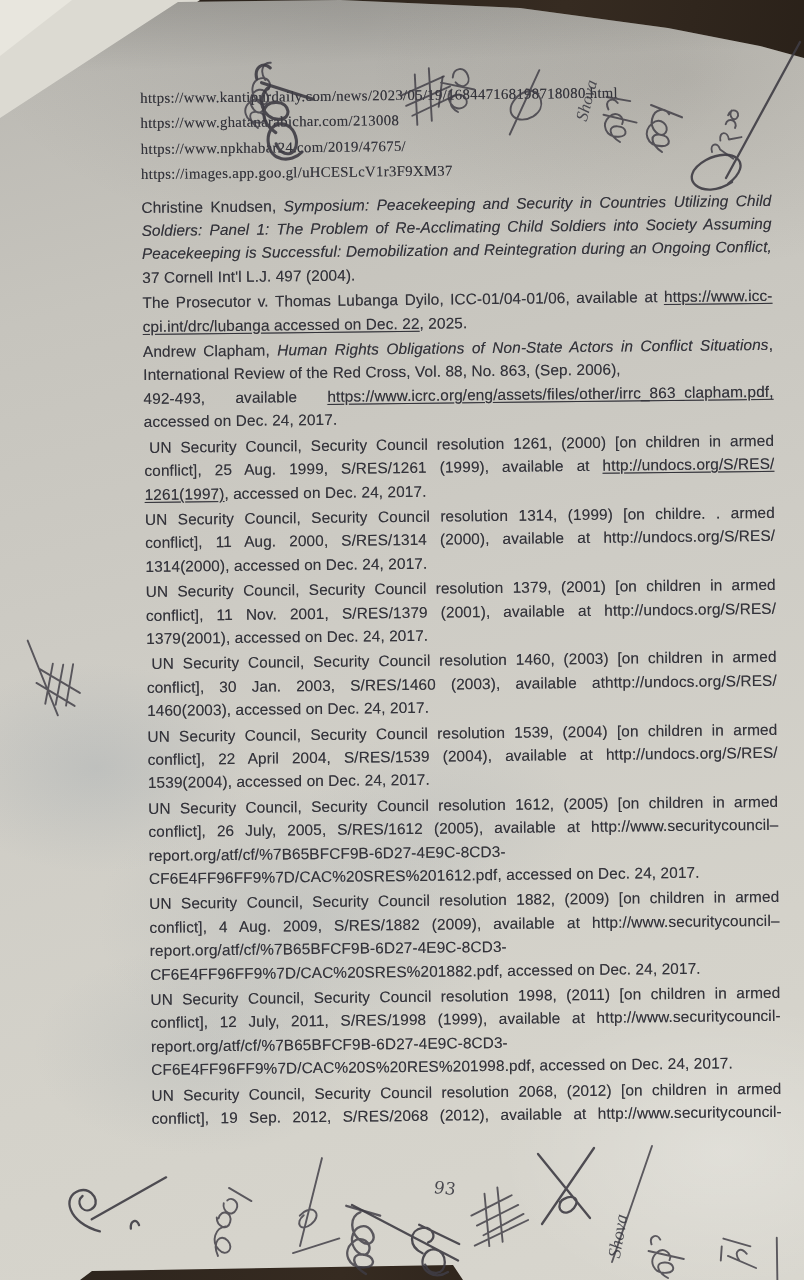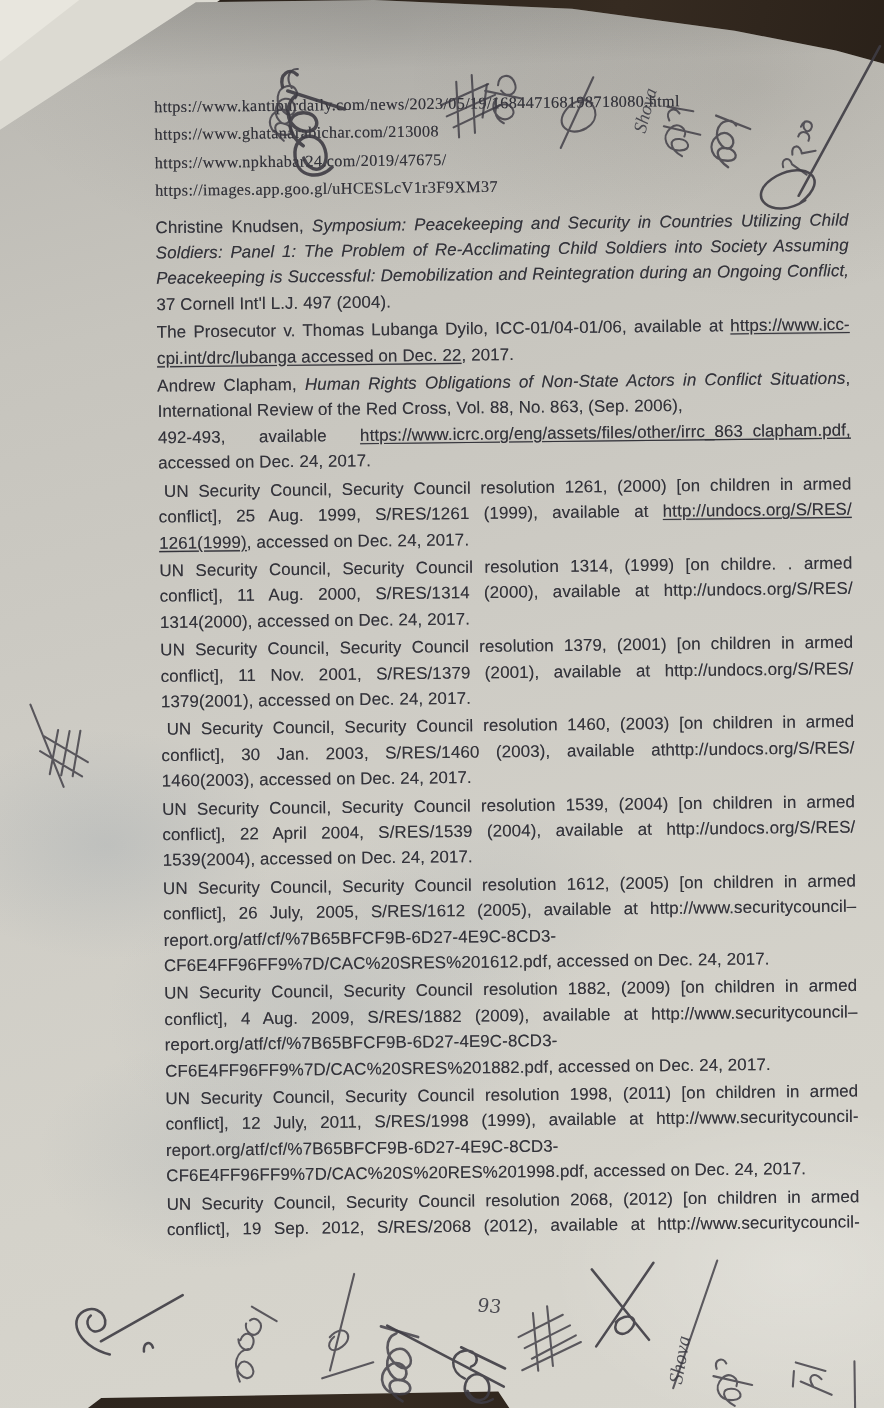--- a/index.html
+++ b/index.html
@@ -66,32 +66,32 @@
         </div>
       <div class="cites" id="citation-list">
           <div class="para">
             <div class="cl j"><span>Christine Knudsen, </span><span class="seg-i">Symposium: Peacekeeping and Security in Countries Utilizing Child</span></div>
             <div class="cl j"><span class="seg-i">Soldiers: Panel 1: The Problem of Re-Acclimating Child Soldiers into Society Assuming</span></div>
             <div class="cl j"><span class="seg-i">Peacekeeping is Successful: Demobilization and Reintegration during an Ongoing Conflict,</span></div>
             <div class="cl"><span>37 Cornell Int'l L.J. 497 (2004).</span></div>
           </div>
           <div class="para">
             <div class="cl j"><span>The Prosecutor v. Thomas Lubanga Dyilo, ICC-01/04-01/06, available at </span><span class="seg-u">https://www.icc-</span></div>
-            <div class="cl"><span class="seg-u">cpi.int/drc/lubanga accessed on Dec. 22</span><span>, 2017.</span></div>
+            <div class="cl"><span class="seg-u">cpi.int/drc/lubanga accessed on Dec. 22</span><span>, 2025.</span></div>
           </div>
           <div class="para">
             <div class="cl j"><span>Andrew Clapham, </span><span class="seg-i">Human Rights Obligations of Non-State Actors in Conflict Situations</span><span>,</span></div>
             <div class="cl"><span>International Review of the Red Cross, Vol. 88, No. 863, (Sep. 2006),</span></div>
             <div class="cl j"><span>492-493, available </span><span class="seg-u">https://www.icrc.org/eng/assets/files/other/irrc_863_clapham.pdf,</span></div>
             <div class="cl"><span>accessed on Dec. 24, 2017.</span></div>
           </div>
           <div class="para ind">
             <div class="cl j"><span>UN Security Council, Security Council resolution 1261, (2000) [on children in armed</span></div>
             <div class="cl j"><span>conflict], 25 Aug. 1999, S/RES/1261 (1999), available at </span><span class="seg-u">http://undocs.org/S/RES/</span></div>
-            <div class="cl"><span class="seg-u">1261(1999)</span><span>, accessed on Dec. 24, 2017.</span></div>
+            <div class="cl"><span class="seg-u">1261(1997)</span><span>, accessed on Dec. 24, 2017.</span></div>
           </div>
           <div class="para">
             <div class="cl j"><span>UN Security Council, Security Council resolution 1314, (1999) [on childre. . armed</span></div>
             <div class="cl j"><span>conflict], 11 Aug. 2000, S/RES/1314 (2000), available at http://undocs.org/S/RES/</span></div>
             <div class="cl"><span>1314(2000), accessed on Dec. 24, 2017.</span></div>
           </div>
           <div class="para">
             <div class="cl j"><span>UN Security Council, Security Council resolution 1379, (2001) [on children in armed</span></div>
             <div class="cl j"><span>conflict], 11 Nov. 2001, S/RES/1379 (2001), available at http://undocs.org/S/RES/</span></div>
             <div class="cl"><span>1379(2001), accessed on Dec. 24, 2017.</span></div>

